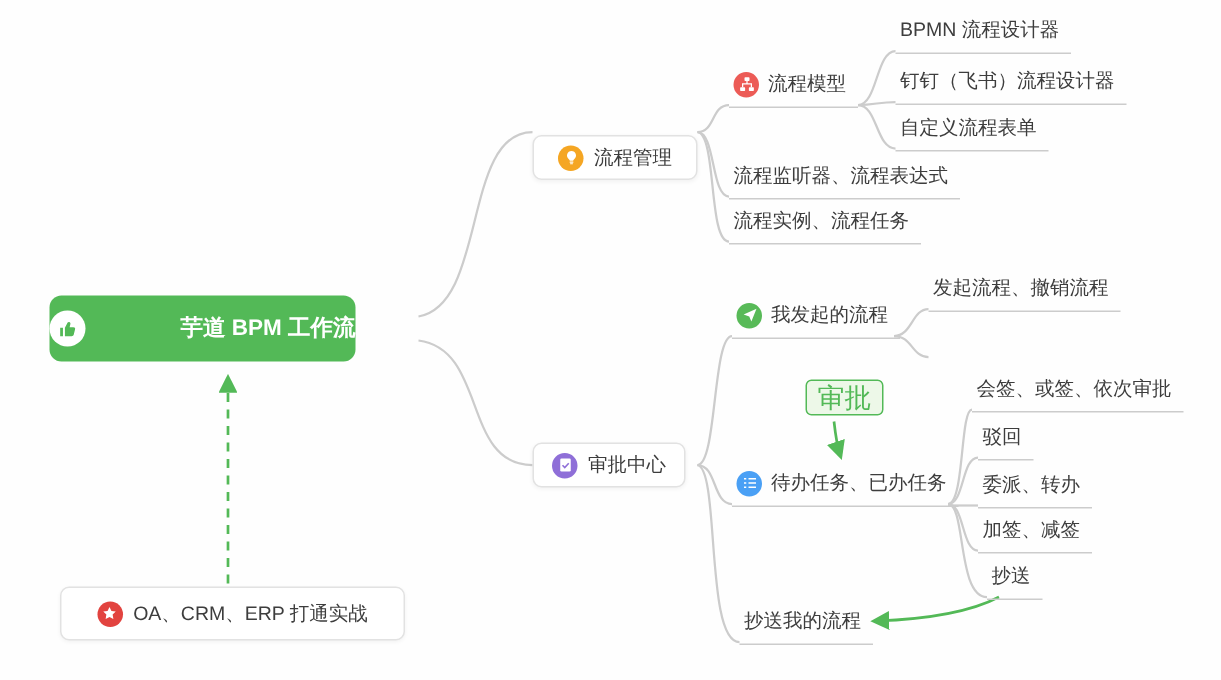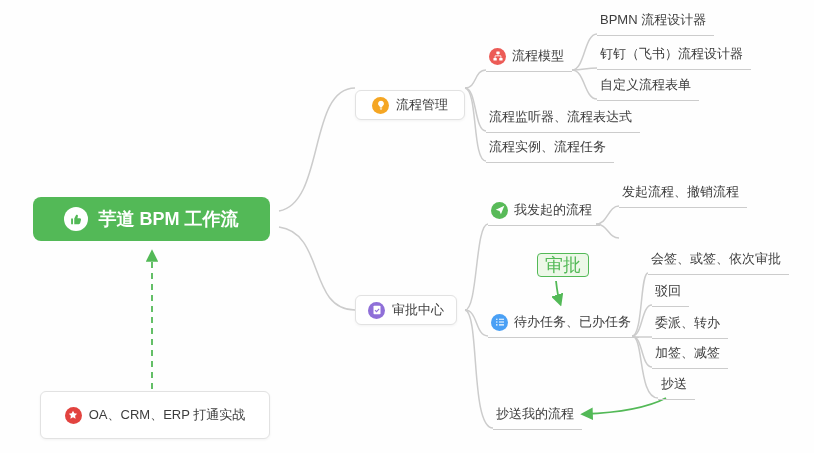--- a/index.html
+++ b/index.html
@@ -8,22 +8,22 @@
   #links{position:absolute;left:0;top:0}
   .link{fill:none;stroke:var(--line-gray,#ccc);stroke-width:1.5}
   .garrow{fill:none;stroke:var(--accent-green,#53b957);stroke-width:1.8}
   .dashed{stroke-dasharray:6 5}
   .arrow-head{fill:var(--accent-green,#53b957)}
   .node{position:absolute;display:flex;align-items:center;white-space:nowrap;
         color:var(--text-dark,#3d3d3d);font-size:13px;line-height:18px;cursor:default}
   .leaf{gap:6px;padding:2px 8px 6px 3px;border-bottom:1.5px solid var(--line-gray,#ccc)}
   .box{gap:7px;justify-content:center;background:#fff;border:1px solid var(--node-border,#e2e2e2);
        border-radius:6px;box-shadow:0 1px 3px rgba(0,0,0,.05)}
-  .root{gap:10px;justify-content:center;width:237px;height:44px;background:var(--accent-green,#53b957);
-        border-radius:8px;color:#fff;font-size:18px;font-weight:700}
+  .root{gap:10px;justify-content:space-between;width:204px;height:44px;background:var(--accent-green,#53b957);
+        border-radius:8px;color:#fff;font-size:15px;font-weight:700}
   .icon-circle{width:17px;height:17px;border-radius:50%;display:inline-flex;
                align-items:center;justify-content:center;flex:0 0 auto}
   .root-ic{width:24px;height:24px;background:#fff}
   .bg-orange{background:var(--icon-orange,#f5a623)}
   .bg-red{background:var(--icon-red,#ec5b56)}
   .bg-purple{background:var(--icon-purple,#8f6fd8)}
   .bg-green{background:var(--icon-green,#58ba58)}
   .bg-blue{background:var(--icon-blue,#4aa0f5)}
   .bg-star{background:var(--icon-star-red,#e2433f)}
   .badge{position:absolute;padding:3px 7px;background:var(--badge-bg,#edf8e8);
@@ -164,21 +164,21 @@
   <div class="node leaf" style="left:652px;top:342px;">
     <span>加签、减签</span>
   </div>
   <div class="node leaf" style="left:658px;top:373px;">
     <span>抄送</span>
   </div>
   <div class="node leaf" style="left:493px;top:403px;">
     <span>抄送我的流程</span>
   </div>
 
-  <div class="node box" style="left:40px;top:391px;width:230px;height:48px;">
+  <div class="node box" style="left:40px;top:391px;width:230px;height:36px;">
     <span class="icon-circle bg-star">
       <svg viewBox="0 0 12 12" width="10" height="10">
           <path fill="#fff" d="M6 .8l1.55 3.15 3.45.5-2.5 2.44.6 3.46L6 8.72 2.9 10.35l.6-3.46L1 4.45l3.45-.5z"></path>
         </svg>
     </span>
     <span>OA、CRM、ERP 打通实战</span>
   </div>
 
 </div>
 

